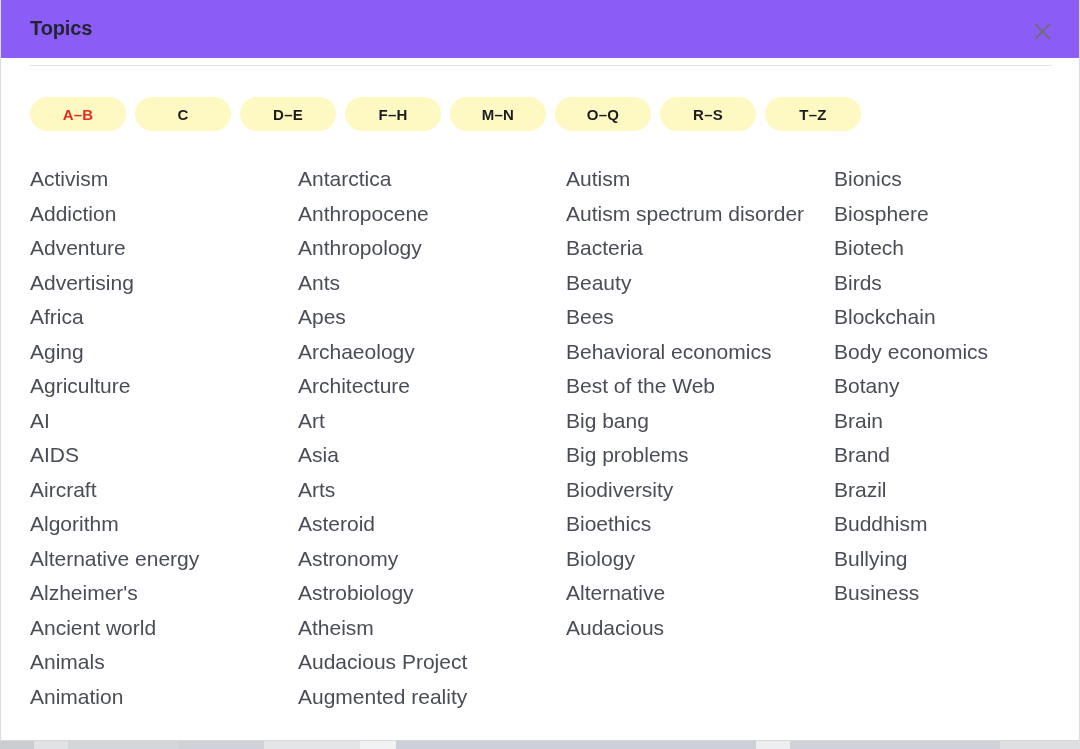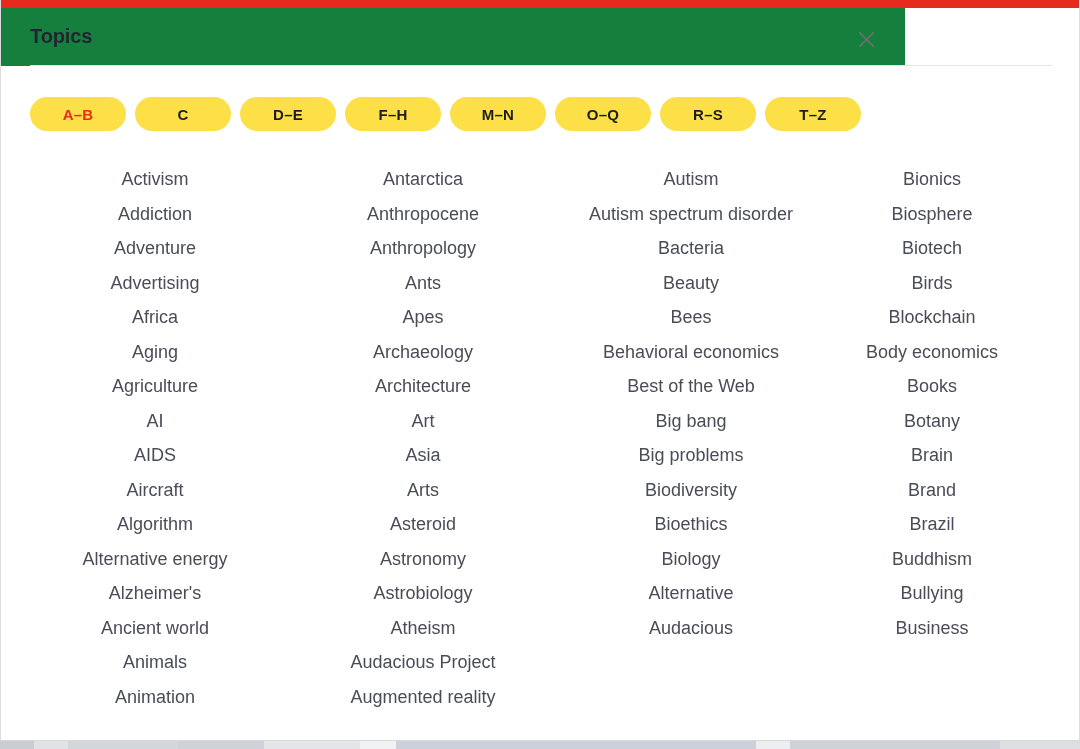--- a/index.html
+++ b/index.html
@@ -33,24 +33,24 @@
     left: 0; top: 0;
     width: 1080px;
     height: 8px;
     background: #e62b1e;
   }
 
   
   .modal-header {
     position: absolute;
     left: 0;
-    top: 8px;
-    width: 904px;
+    top: 0;
+    width: 1080px;
     height: 58px;
-    background: #15803d;
+    background: #8b5cf6;
   }
 
   .modal-title {
     position: absolute;
     left: 29px;
     top: 18px;
     font-size: 20px;
     font-weight: bold;
     color: #222531;
     letter-spacing: -0.1px;
@@ -92,21 +92,21 @@
     display: flex;
     gap: 0px;
   }
 
   .tab-pill {
     height: 34px;
     min-width: 96px;
     padding: 0 18px;
     margin-right: 0px;
     border-radius: 17px;
-    background: #fde047;
+    background: #fef9c3;
     color: #1c1d21;
     font-size: 15px;
     font-weight: bold;
     letter-spacing: 0.2px;
     display: flex;
     align-items: center;
     justify-content: center;
     cursor: pointer;
     border: none;
     font-family: "Liberation Sans", sans-serif;
@@ -127,27 +127,26 @@
 
   .topic-column {
     width: 268px;
     flex: 0 0 268px;
     display: block;
   }
   .topic-column:last-child { flex: 0 0 214px; width: 214px; }
 
   .topic-item {
     display: block;
-    font-size: 18px;
+    font-size: 21px;
     line-height: 34.5px;
     color: #4a4d57;
     text-decoration: none;
     padding-right: 18px;
     cursor: pointer;
-    text-align: center;
   }
 
   
   .page-bg-strip {
     position: absolute;
     left: 0;
     top: 741px;
     width: 1080px;
     height: 8px;
     background: #d9dce1;
@@ -244,21 +243,20 @@
         <a class="topic-item">Alternative</a>
         <a class="topic-item">Audacious</a>
       </div>
       <div class="topic-column">
         <a class="topic-item">Bionics</a>
         <a class="topic-item">Biosphere</a>
         <a class="topic-item">Biotech</a>
         <a class="topic-item">Birds</a>
         <a class="topic-item">Blockchain</a>
         <a class="topic-item">Body economics</a>
-        <a class="topic-item">Books</a>
         <a class="topic-item">Botany</a>
         <a class="topic-item">Brain</a>
         <a class="topic-item">Brand</a>
         <a class="topic-item">Brazil</a>
         <a class="topic-item">Buddhism</a>
         <a class="topic-item">Bullying</a>
         <a class="topic-item">Business</a>
       </div>
     </div>
 

